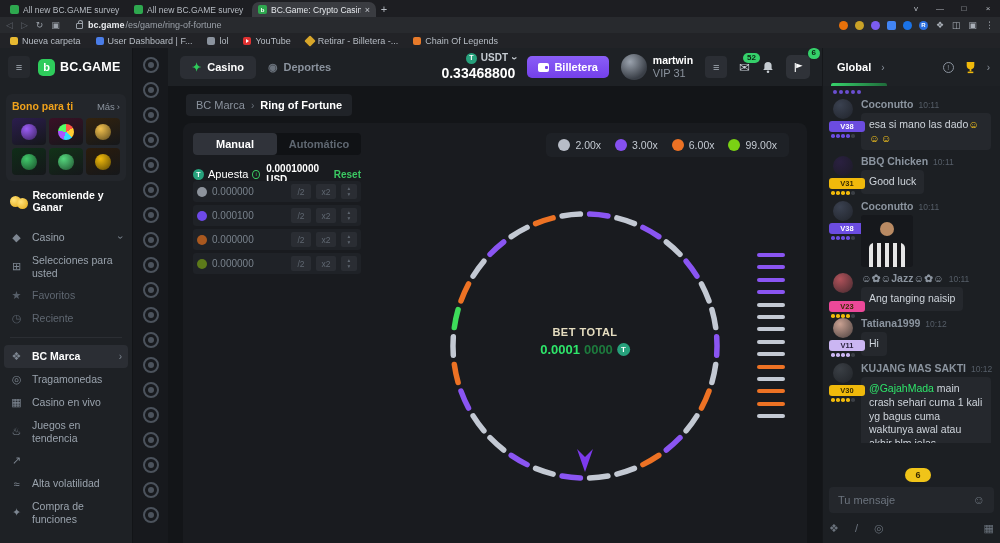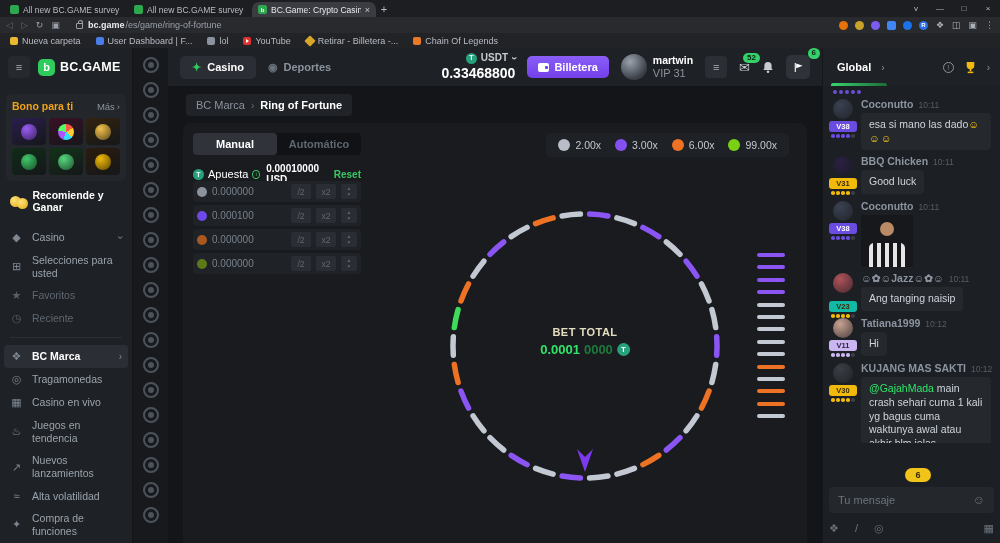--- a/index.html
+++ b/index.html
@@ -142,21 +142,21 @@
   .ch-underline{position:absolute;left:8px;bottom:0;width:56px;height:3px;border-radius:2px 2px 0 0;background:linear-gradient(90deg,#37d36c,#1f6b3a);}
   .ch-chev{color:#8b939e;font-size:10px;}
   .ch-right{margin-left:auto;display:flex;align-items:center;gap:10px;}
   .circlei{width:11px;height:11px;border:1px solid #8b939e;border-radius:50%;color:#8b939e;font-size:7px;display:flex;align-items:center;justify-content:center;}
   .chat-msgs{position:absolute;top:38px;left:0;right:0;bottom:100px;overflow:hidden;padding:2px 6px 0;}
   .partdots{display:flex;gap:2px;padding:2px 0 4px 4px;}
   .partdots i{width:4px;height:4px;border-radius:50%;background:#6a4fd0;}
   .msg{position:relative;padding-left:32px;margin-bottom:5px;min-height:40px;}
   .msg .avwrap{position:absolute;left:0;top:1px;width:28px;text-align:center;}
   .msg .av{width:20px;height:20px;border-radius:50%;margin:0 auto;}
-  .msg .vip{margin:2px auto 0;width:28px;height:11px;border-radius:3px;font-size:7.5px;font-weight:bold;display:flex;align-items:center;justify-content:center;}
+  .msg .vip{margin:2px auto 0;width:36px;height:11px;border-radius:3px;font-size:7.5px;font-weight:bold;display:flex;align-items:center;justify-content:center;}
   .msg .vdots{display:flex;gap:1.5px;justify-content:center;margin-top:2px;}
   .msg .vdots i{width:3.5px;height:3.5px;border-radius:50%;}
   .mhead{display:flex;align-items:baseline;gap:5px;white-space:nowrap;}
   .mname{color:#8b949f;font-weight:bold;font-size:10.5px;overflow:hidden;max-width:118px;text-overflow:ellipsis;}
   .mtime{color:#565e68;font-size:8.5px;}
   .bubble{display:inline-block;background:#25282d;border-radius:4px;padding:5px 8px;margin-top:3px;color:#cfd5dc;font-size:10.5px;line-height:1.3;max-width:130px;}
   .bubble .mention{color:#2ee56a;}
   .bubble .emo{color:#f5c31d;letter-spacing:1px;}
   .chat-img{width:52px;height:52px;border-radius:3px;background:#16181c;position:relative;overflow:hidden;margin-top:3px;}
   .chat-img .torso{position:absolute;bottom:0;left:8px;right:8px;height:24px;border-radius:5px 5px 0 0;background:repeating-linear-gradient(90deg,#e6e6e6 0 4px,#17171a 4px 8px);}
@@ -321,21 +321,20 @@
           <div class="side-item">
             <span class="si">▦</span>
             <span class="lbl">Casino en vivo</span>
           </div>
           <div class="side-item">
             <span class="si">♨</span>
             <span class="lbl">Juegos en tendencia</span>
           </div>
           <div class="side-item">
             <span class="si">↗</span>
-            <span class="lbl">Nuevos lanzamientos</span>
           </div>
           <div class="side-item">
             <span class="si">≈</span>
             <span class="lbl">Alta volatilidad</span>
           </div>
           <div class="side-item">
             <span class="si">✦</span>
             <span class="lbl">Compra de funciones</span>
           </div>
           <div class="side-item"></div>
@@ -606,21 +605,21 @@
               <span class="mname">Coconutto</span>
               <span class="mtime">10:11</span>
             </div>
             <div class="chat-img">
               <div class="head"></div>
               <div class="torso"></div>
             </div>
           </article>
           <article class="msg"><div class="avwrap">
               <div class="av" style="background: radial-gradient(circle at 35% 30%, rgb(176, 82, 90), rgb(22, 24, 28) 140%);"></div>
-              <div class="vip" style="background: #14b8a6; color: rgb(58, 44, 0); margin-top: 8px;">V23</div>
+              <div class="vip" style="background: #ec4899; color: rgb(58, 44, 0); margin-top: 8px;">V23</div>
               <div class="vdots">
                 <i style="background: rgb(240, 185, 11);"></i>
                 <i style="background: rgb(240, 185, 11);"></i>
                 <i style="background: rgb(240, 185, 11);"></i>
                 <i style="background: rgb(240, 185, 11);"></i>
                 <i style="background: rgb(58, 62, 69);"></i>
               </div>
             </div><div class="mhead">
               <span class="mname">☺✿☺Jazz☺✿☺</span>
               <span class="mtime">10:11</span>

